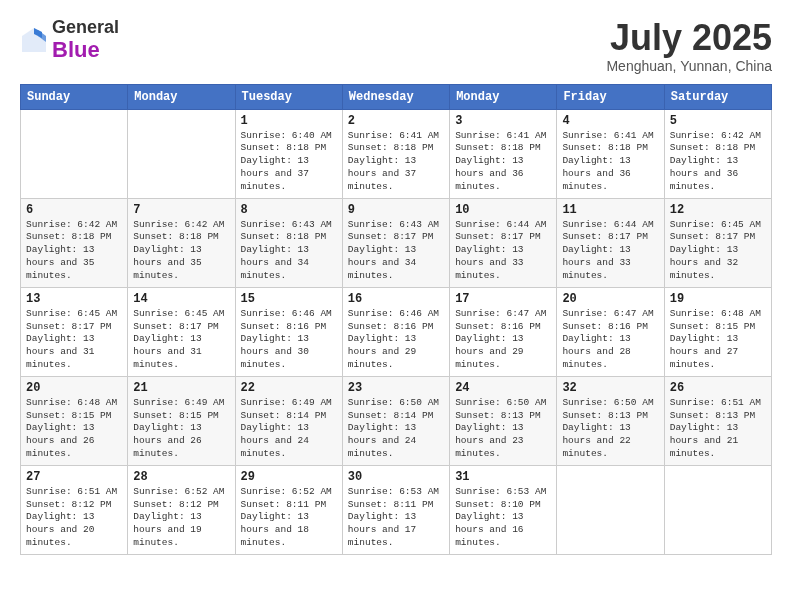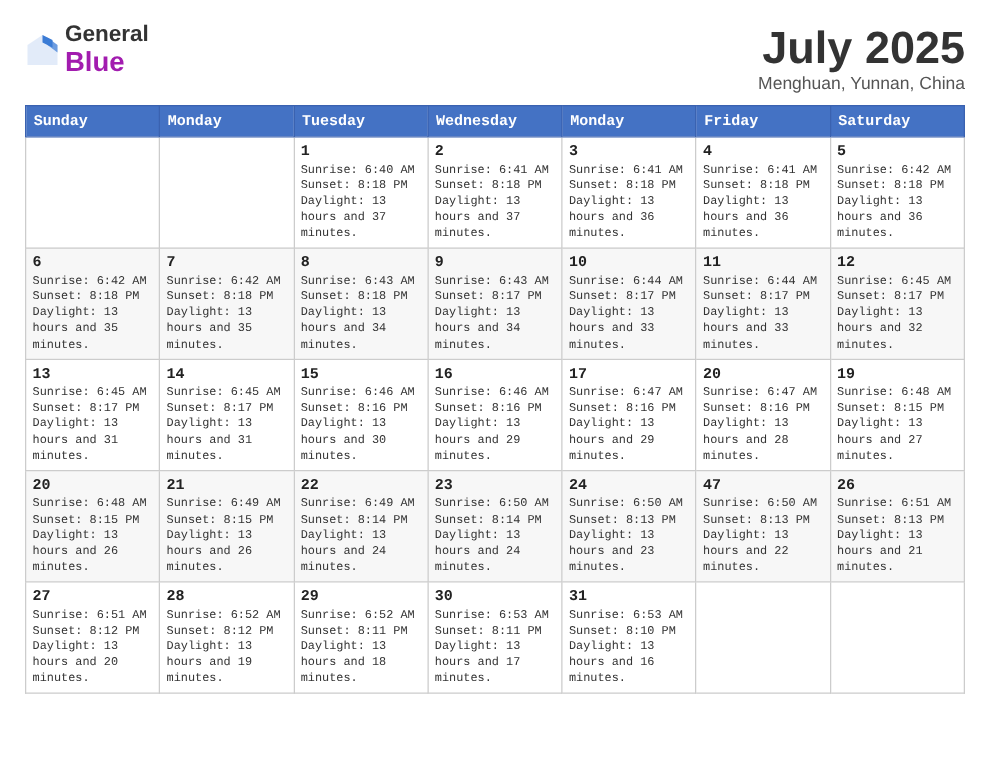--- a/index.html
+++ b/index.html
@@ -289,21 +289,21 @@
 Sunset: 8:14 PM
 Daylight: 13 hours and 24 minutes.</div>
           </td>
           <td>
             <span class="day-num">24</span>
             <div class="day-info">Sunrise: 6:50 AM
 Sunset: 8:13 PM
 Daylight: 13 hours and 23 minutes.</div>
           </td>
           <td>
-            <span class="day-num">47</span>
+            <span class="day-num">32</span>
             <div class="day-info">Sunrise: 6:50 AM
 Sunset: 8:13 PM
 Daylight: 13 hours and 22 minutes.</div>
           </td>
           <td>
             <span class="day-num">26</span>
             <div class="day-info">Sunrise: 6:51 AM
 Sunset: 8:13 PM
 Daylight: 13 hours and 21 minutes.</div>
           </td>

